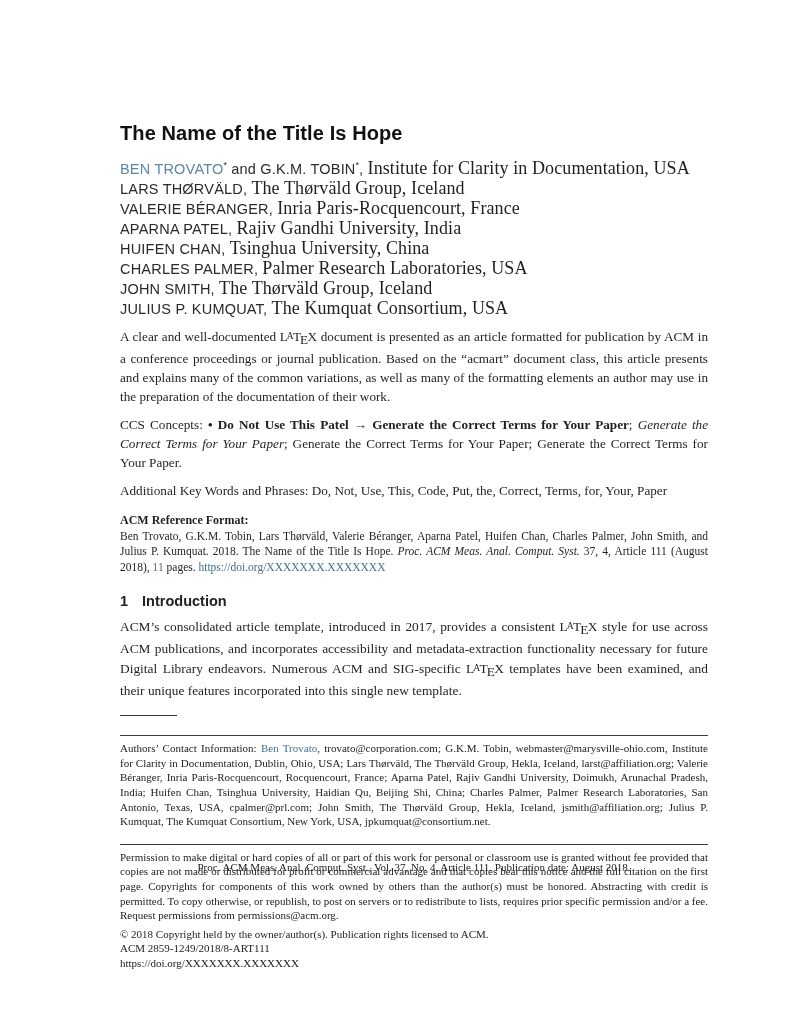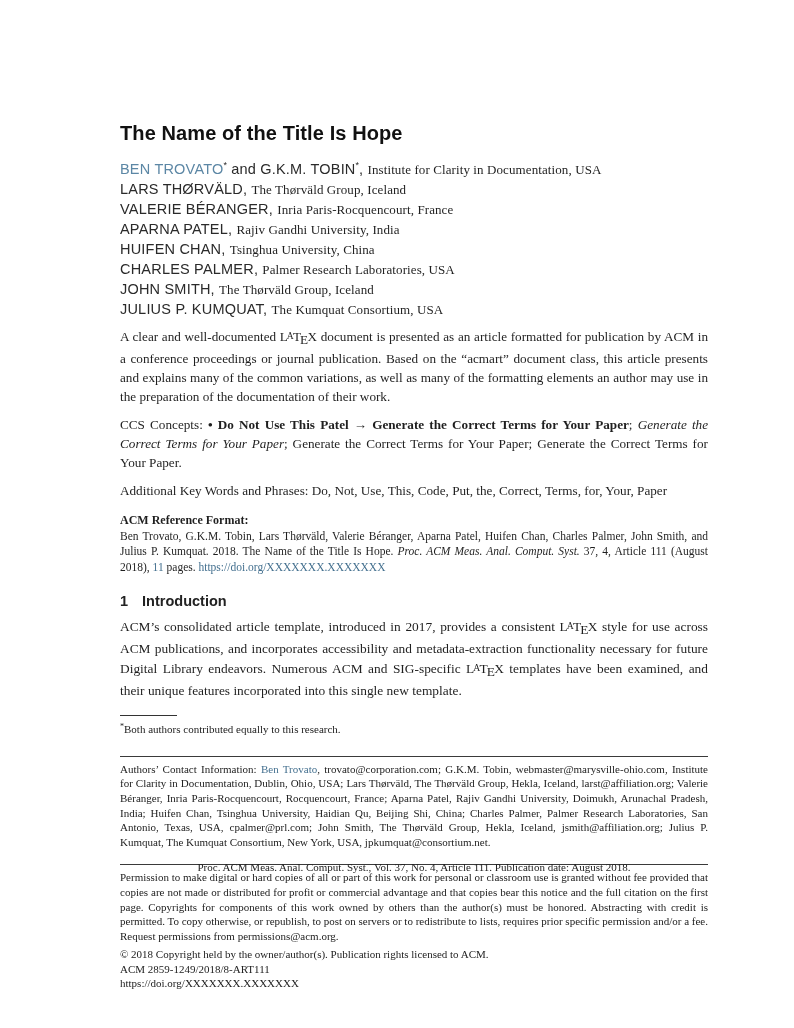--- a/index.html
+++ b/index.html
@@ -34,21 +34,21 @@
     color: #2a2a2a;
     letter-spacing: 0.2px;
   }
   .aname-link { color: #5c87a5; cursor: pointer; }
   .amark {
     font-family: "Liberation Sans", sans-serif;
     font-size: 9px;
     vertical-align: 6px;
     color: #2a2a2a;
   }
-  .affil { font-size: 13px; color: #1f1f1f; letter-spacing: 0.1px; text-align: right; }
+  .affil { font-size: 18px; color: #1f1f1f; letter-spacing: 0.1px; text-align: right; }
   
   .body-text {
     font-size: 13.2px;
     line-height: 19px;
     text-align: justify;
     color: #1f1f1f;
   }
   .abstract   { margin-top: 8px; }
   .ccs        { margin-top: 9px; }
   .keywords   { margin-top: 9px; }
@@ -140,21 +140,20 @@
   <p class="body-text keywords">Additional Key Words and Phrases: Do, Not, Use, This, Code, Put, the, Correct, Terms, for, Your, Paper</p>
 
   <p class="ref-heading">ACM Reference Format:</p>
   <p class="ref-body"><span>Ben Trovato, G.K.M. Tobin, Lars Thørväld, Valerie Béranger, Aparna Patel, Huifen Chan, Charles Palmer, John Smith, and Julius P. Kumquat. 2018. The Name of the Title Is Hope. </span><span class="italic">Proc. ACM Meas. Anal. Comput. Syst.</span><span> 37, 4, Article 111 (August 2018), </span><span class="link">11</span><span> pages. </span><span class="link">https://doi.org/XXXXXXX.XXXXXXX</span></p>
 
   <h2 class="section-heading"><span class="section-number">1</span><span>Introduction</span></h2>
 
   <p class="body-text intro-p"><span>ACM’s consolidated article template, introduced in 2017, provides a consistent </span><span class="latex"><span>L</span><span class="lx-a">A</span><span>T</span><span class="lx-e">E</span><span>X</span></span><span> style for use across ACM publications, and incorporates accessibility and metadata-extraction functionality necessary for future Digital Library endeavors. Numerous ACM and SIG-specific </span><span class="latex"><span>L</span><span class="lx-a">A</span><span>T</span><span class="lx-e">E</span><span>X</span></span><span> templates have been examined, and their unique features incorporated into this single new template.</span></p>
 
   <div class="footnote-rule"></div>
-  <p class="tiny-text footnote line-left"><sup class="fn-mark">*</sup><span>Both authors contributed equally to this research.</span></p>
 
   <div class="rule contact-rule"></div>
   <p class="tiny-text contact-p"><span>Authors’ Contact Information: </span><span class="link">Ben Trovato</span><span>, trovato@corporation.com; G.K.M. Tobin, webmaster@marysville-ohio.com, Institute for Clarity in Documentation, Dublin, Ohio, USA; Lars Thørväld, The Thørväld Group, Hekla, Iceland, larst@affiliation.org; Valerie Béranger, Inria Paris-Rocquencourt, Rocquencourt, France; Aparna Patel, Rajiv Gandhi University, Doimukh, Arunachal Pradesh, India; Huifen Chan, Tsinghua University, Haidian Qu, Beijing Shi, China; Charles Palmer, Palmer Research Laboratories, San Antonio, Texas, USA, cpalmer@prl.com; John Smith, The Thørväld Group, Hekla, Iceland, jsmith@affiliation.org; Julius P. Kumquat, The Kumquat Consortium, New York, USA, jpkumquat@consortium.net.</span></p>
 
   <div class="rule permission-rule"></div>
   <p class="tiny-text permission-p">Permission to make digital or hard copies of all or part of this work for personal or classroom use is granted without fee provided that copies are not made or distributed for profit or commercial advantage and that copies bear this notice and the full citation on the first page. Copyrights for components of this work owned by others than the author(s) must be honored. Abstracting with credit is permitted. To copy otherwise, or republish, to post on servers or to redistribute to lists, requires prior specific permission and/or a fee. Request permissions from permissions@acm.org.</p>
   <p class="tiny-text copyright-p">© 2018 Copyright held by the owner/author(s). Publication rights licensed to ACM.</p>
   <p class="tiny-text line-left">ACM 2859-1249/2018/8-ART111</p>
   <p class="tiny-text line-left link">https://doi.org/XXXXXXX.XXXXXXX</p>
 

